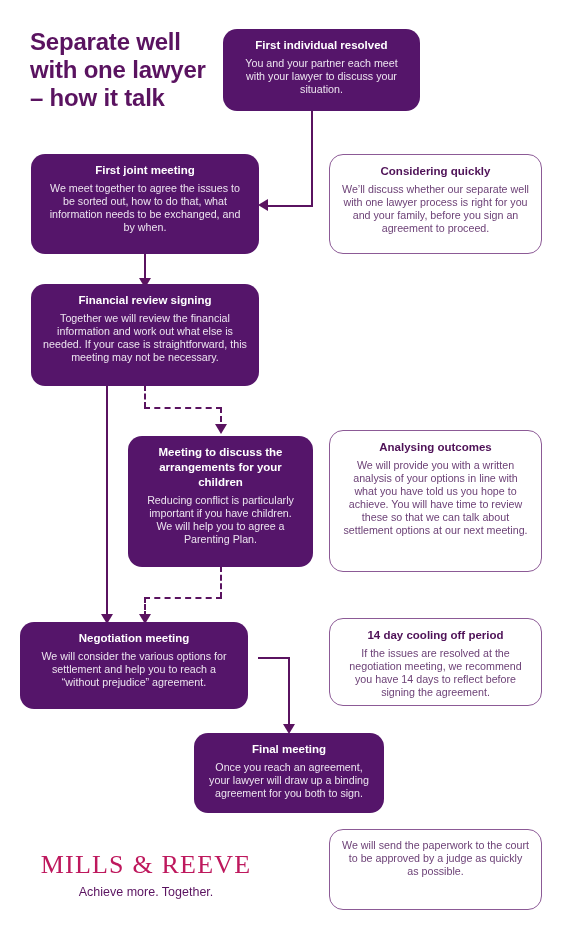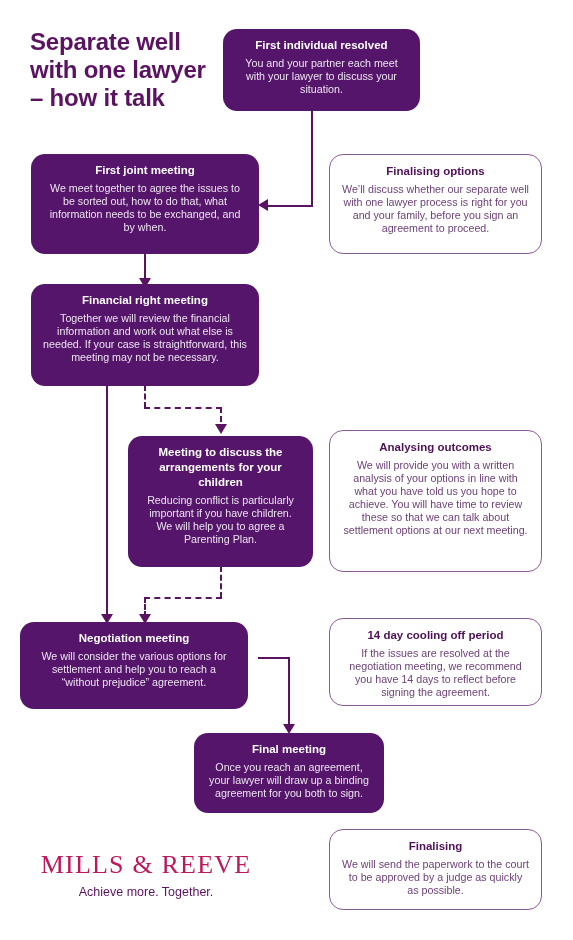--- a/index.html
+++ b/index.html
@@ -148,26 +148,26 @@
     <div class="n-title">First individual resolved</div>
     <div class="n-body">You and your partner each meet with your lawyer to discuss your situation.</div>
   </div>
 
   <div class="node filled" style="left:31px; top:154px; width:228px; height:100px;">
     <div class="n-title">First joint meeting</div>
     <div class="n-body">We meet together to agree the issues to be sorted out, how to do that, what information needs to be exchanged, and by when.</div>
   </div>
 
   <div class="node outline" style="left:329px; top:154px; width:213px; height:100px;">
-    <div class="n-title">Finalising options</div>
+    <div class="n-title">Considering quickly</div>
     <div class="n-body">We’ll discuss whether our separate well with one lawyer process is right for you and your family, before you sign an agreement to proceed.</div>
   </div>
 
   <div class="node filled" style="left:31px; top:284px; width:228px; height:102px;">
-    <div class="n-title">Financial right meeting</div>
+    <div class="n-title">Financial review signing</div>
     <div class="n-body">Together we will review the financial information and work out what else is needed. If your case is straightforward, this meeting may not be necessary.</div>
   </div>
 
   <div class="node filled" style="left:128px; top:436px; width:185px; height:131px;">
     <div class="n-title">Meeting to discuss the arrangements for your children</div>
     <div class="n-body">Reducing conflict is particularly important if you have children. We will help you to agree a Parenting Plan.</div>
   </div>
 
   <div class="node outline" style="left:329px; top:430px; width:213px; height:142px;">
     <div class="n-title">Analysing outcomes</div>
@@ -183,21 +183,20 @@
     <div class="n-title">14 day cooling off period</div>
     <div class="n-body">If the issues are resolved at the negotiation meeting, we recommend you have 14 days to reflect before signing the agreement.</div>
   </div>
 
   <div class="node filled" style="left:194px; top:733px; width:190px; height:80px;">
     <div class="n-title">Final meeting</div>
     <div class="n-body">Once you reach an agreement, your lawyer will draw up a binding agreement for you both to sign.</div>
   </div>
 
   <div class="node outline" style="left:329px; top:829px; width:213px; height:81px;">
-    <div class="n-title">Finalising</div>
     <div class="n-body">We will send the paperwork to the court to be approved by a judge as quickly as possible.</div>
   </div>
 
   <div class="logo">
     <div class="logo-word">MILLS &amp; REEVE</div>
     <div class="logo-tag">Achieve more. Together.</div>
   </div>
 
 </div>
 

